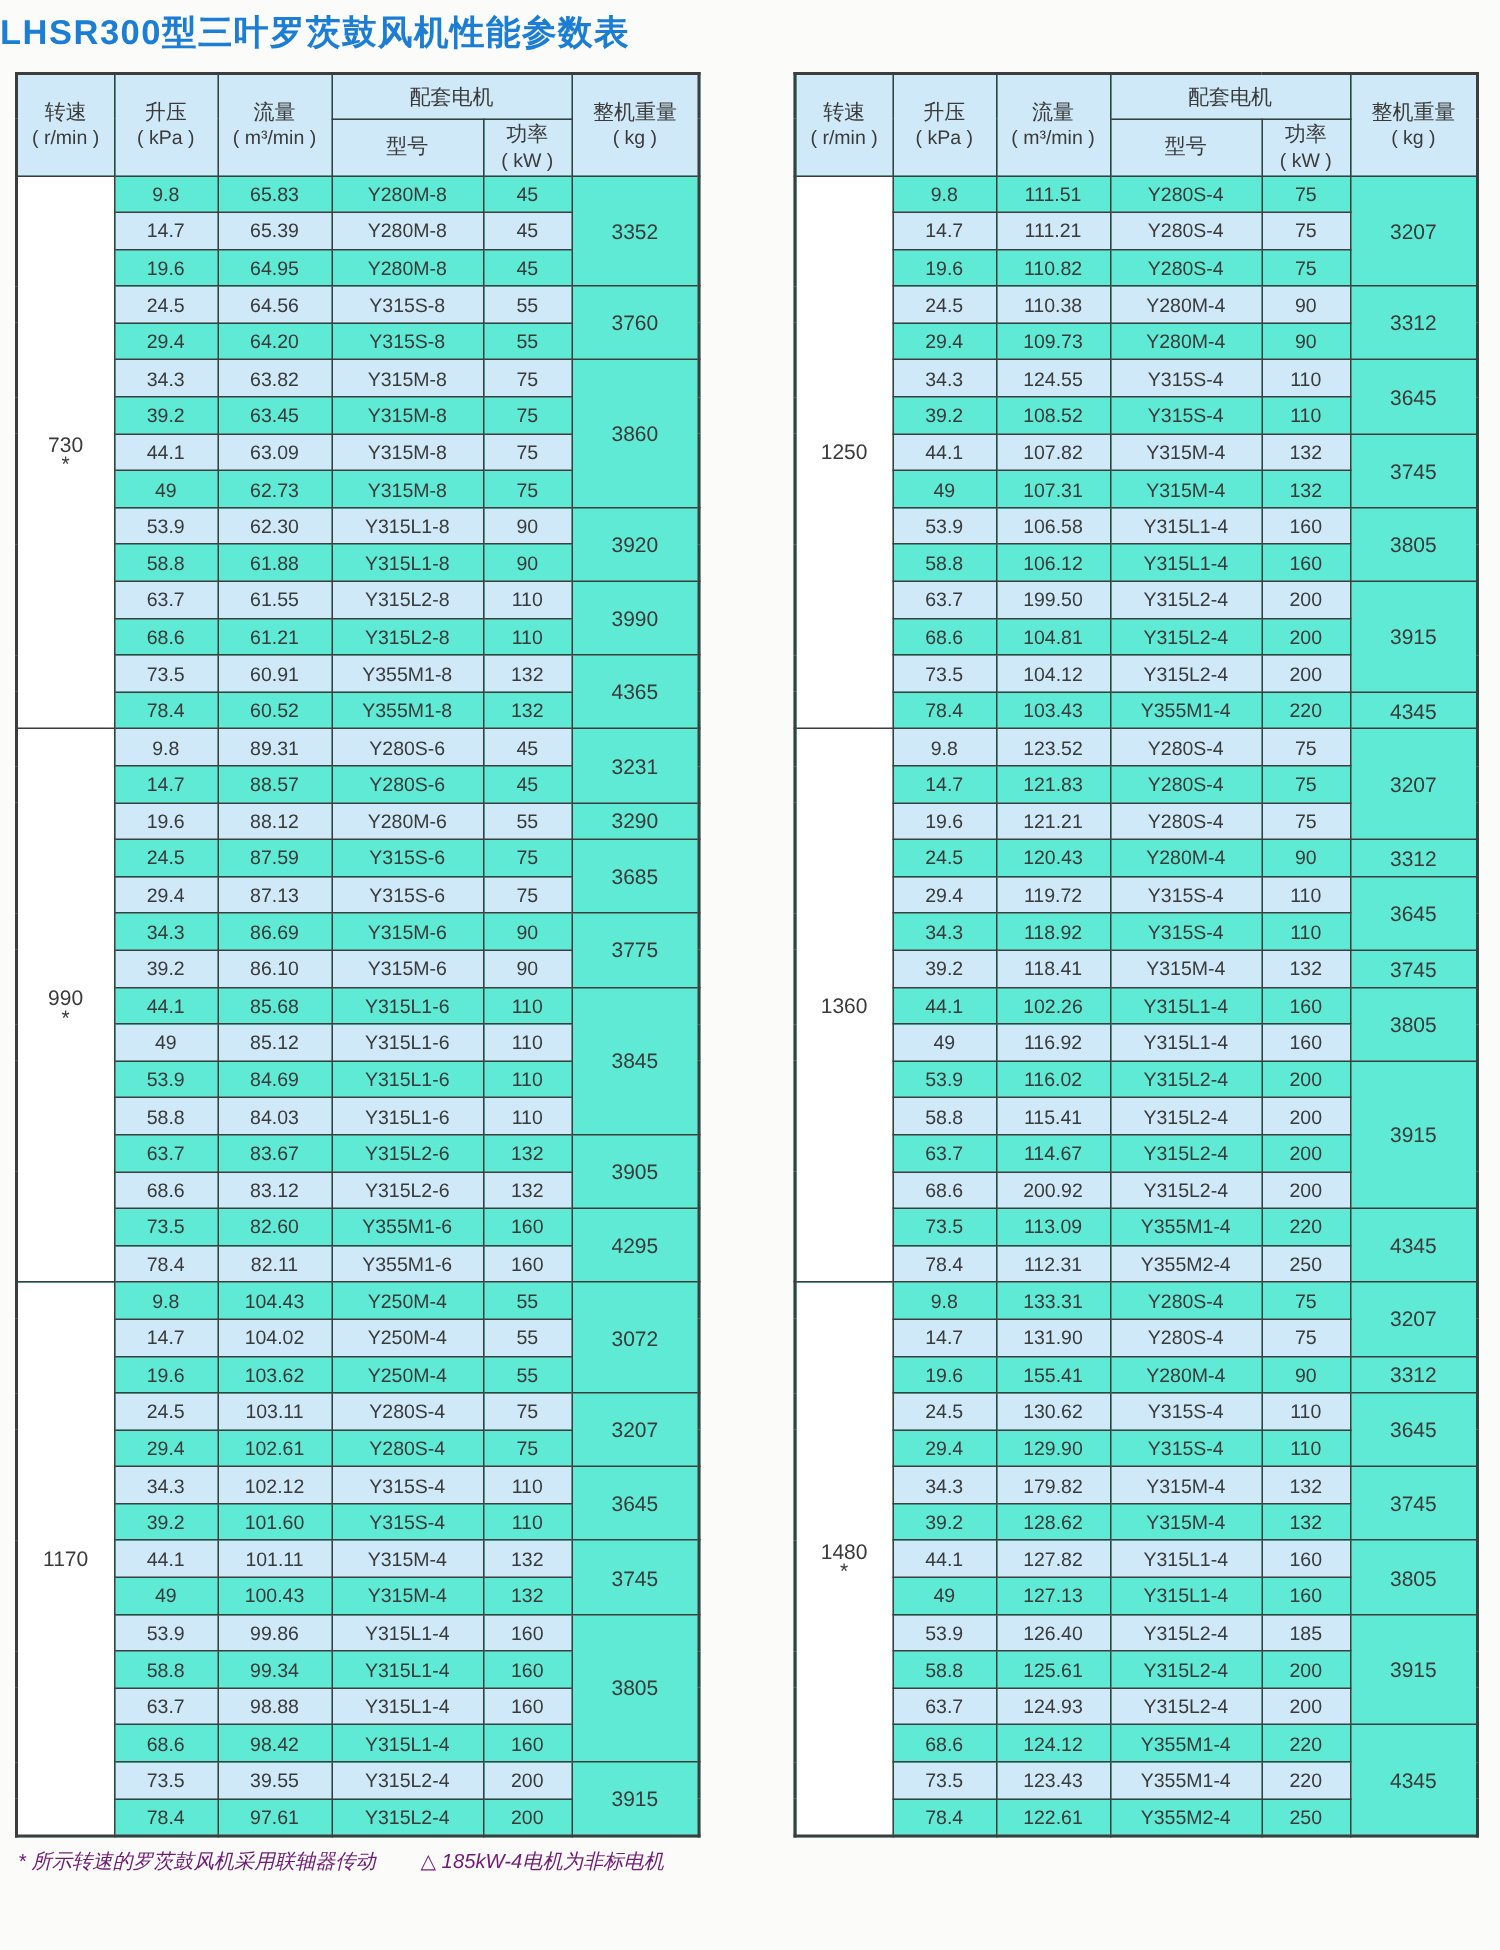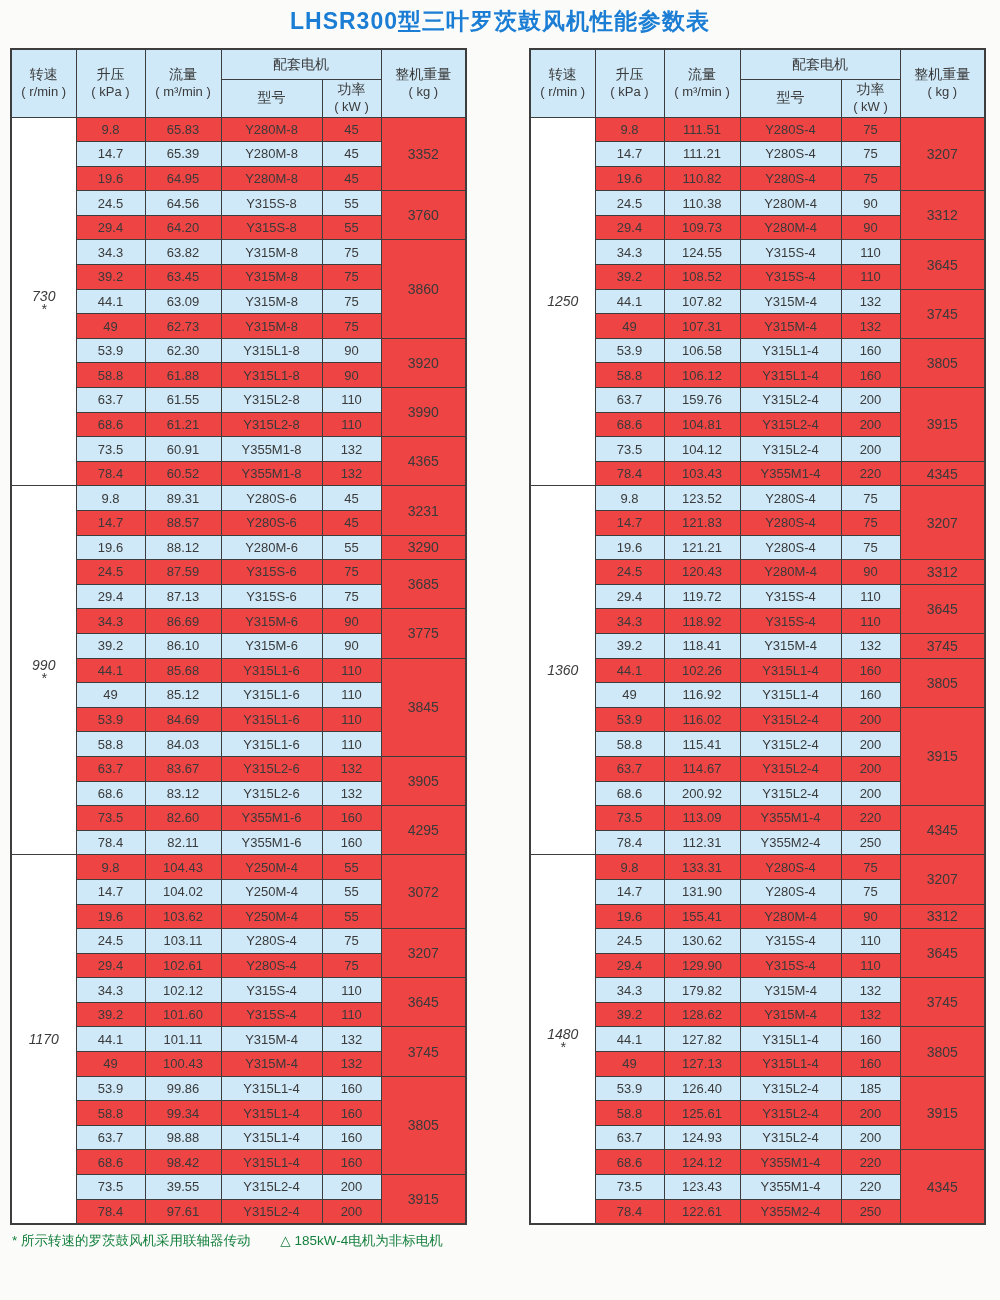--- a/index.html
+++ b/index.html
@@ -11,38 +11,37 @@
   *{box-sizing:border-box;}
   html,body{margin:0;padding:0;}
   body{
     width:1000px;height:1300px;
     background:#fbfbfa;
     font-family:"Liberation Sans","DejaVu Sans",sans-serif;
     color:var(--text);
     overflow:hidden;
   }
   .title{
-    text-align:center;
     color:var(--title-blue);
     font-size:23px;
     font-weight:bold;
     padding-top:6px;
     letter-spacing:1px;
   }
   .tables-wrap{
     display:flex;
     justify-content:space-between;
     padding:0 14px 0 10px;
     margin-top:11px;
   }
   table{
     border-collapse:collapse;
     table-layout:fixed;
     width:455px;
-    background:#ef4444;
+    background:#5eead4;
     border:2px solid var(--border);
   }
   th,td{
     border:1px solid var(--border);
     text-align:center;
     vertical-align:middle;
     padding:0;
     font-weight:normal;
     overflow:hidden;
   }
@@ -53,28 +52,29 @@
   }
   thead .unit{font-size:13px;}
   thead tr.h1 th{height:30px;}
   thead tr.h2 th{height:38px;}
   tbody td{
     height:24.6px;
     font-size:13px;
     line-height:1;
   }
   tbody td.w{font-size:14px;}
-  tbody td.speed{font-size:14px;background:#fff;font-style:italic;}
+  tbody td.speed{font-size:14px;background:#fff;}
   tbody td.speed .star{font-size:14px;line-height:0.6;margin-top:2px;}
   tbody tr.alt td.d{background:var(--blue-row);}
   .footnotes{
     margin-top:7px;
     padding-left:12px;
     font-size:13.5px;
-    color:#15803d;
+    color:#701a75;
+    font-style:italic;
   }
   .footnotes .fn2{margin-left:26px;}
 </style>
 </head>
 <body>
 
 <div class="title">LHSR300型三叶罗茨鼓风机性能参数表</div>
 
 <div class="tables-wrap">
   <div>
@@ -497,21 +497,21 @@
             <td class="w" rowspan="2">3805</td>
           </tr>
           <tr>
             <td class="d">58.8</td>
             <td class="d">106.12</td>
             <td class="d">Y315L1-4</td>
             <td class="d">160</td>
           </tr>
           <tr class="alt">
             <td class="d">63.7</td>
-            <td class="d">159.76</td>
+            <td class="d">199.50</td>
             <td class="d">Y315L2-4</td>
             <td class="d">200</td>
             <td class="w" rowspan="3">3915</td>
           </tr>
           <tr>
             <td class="d">68.6</td>
             <td class="d">104.81</td>
             <td class="d">Y315L2-4</td>
             <td class="d">200</td>
           </tr>

